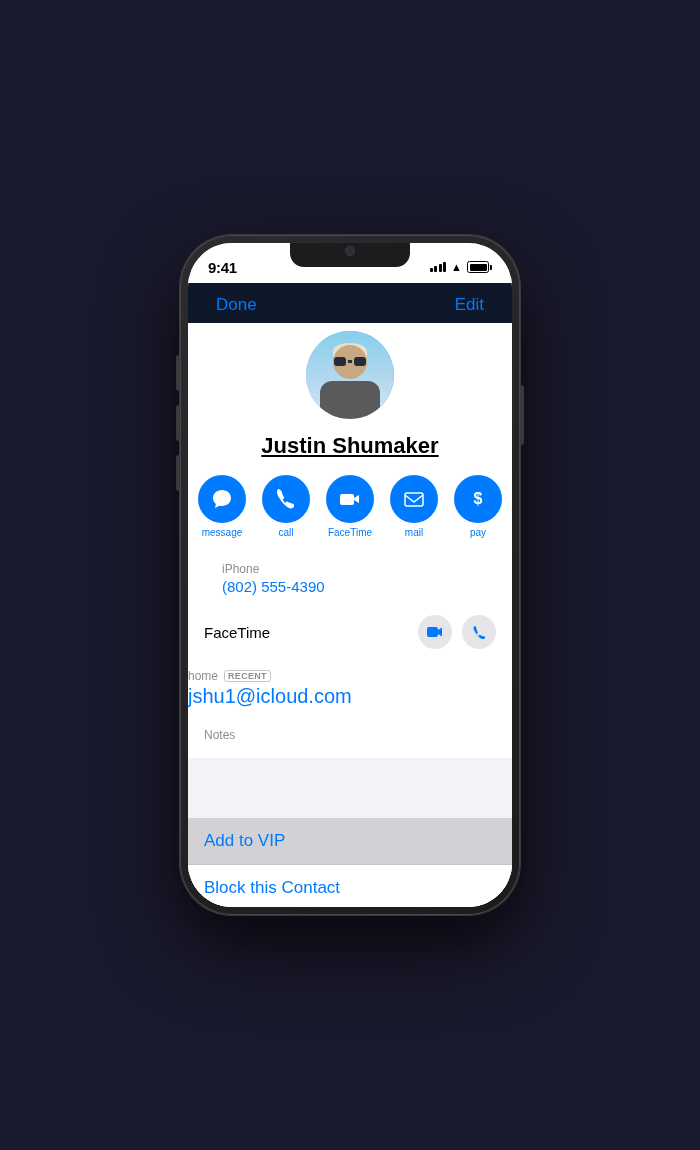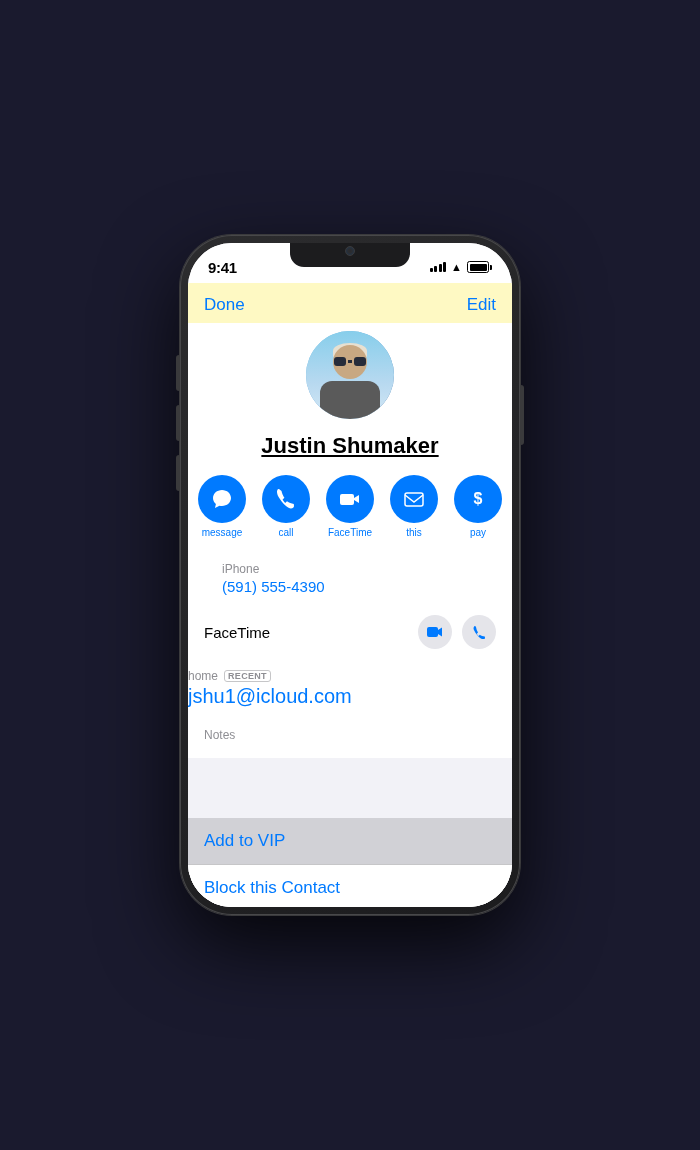--- a/index.html
+++ b/index.html
@@ -163,22 +163,22 @@
       overflow: hidden;
       display: flex;
       flex-direction: column;
     }
 
     
     .nav-bar {
       display: flex;
       justify-content: space-between;
       align-items: center;
-      padding: 12px 16px 8px;
-      background: #fef9c3;
+      padding: 12px 28px 8px;
+      background: #0f172a;
       flex-shrink: 0;
     }
 
     .nav-done {
       font-size: 17px;
       color: #007aff;
       font-weight: 400;
     }
 
     .nav-edit {
@@ -550,38 +550,38 @@
           <span class="action-btn-label">FaceTime</span>
         </div>
 
         <div class="action-btn">
           <div class="action-btn-circle">
             <svg width="22" height="22" viewBox="0 0 22 22" fill="none">
               <rect x="2" y="5" width="18" height="13" rx="2" stroke="white" stroke-width="1.5" fill="none"></rect>
               <path d="M2 7l9 7 9-7" stroke="white" stroke-width="1.5"></path>
             </svg>
           </div>
-          <span class="action-btn-label">this</span>
+          <span class="action-btn-label">mail</span>
         </div>
 
         <div class="action-btn">
           <div class="action-btn-circle">
             <svg width="22" height="22" viewBox="0 0 22 22" fill="none">
               <text x="11" y="16" text-anchor="middle" fill="white" font-size="16" font-weight="bold" font-family="sans-serif">$</text>
             </svg>
           </div>
           <span class="action-btn-label">pay</span>
         </div>
       </div>
 
       <div class="divider"></div>
 
       <div class="info-section">
         <div class="info-label">iPhone</div>
-        <div class="info-value">(591) 555-4390</div>
+        <div class="info-value">(802) 555-4390</div>
       </div>
 
       <div class="divider"></div>
 
       <div class="facetime-row">
         <span class="facetime-label">FaceTime</span>
         <div class="facetime-icons">
           <div class="facetime-icon-btn">
             <svg width="16" height="14" viewBox="0 0 16 14" fill="none">
               <rect x="0" y="2" width="11" height="10" rx="2" fill="#007aff"></rect>

